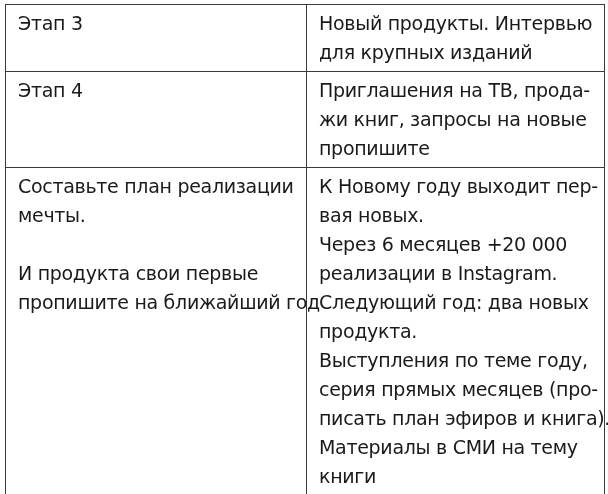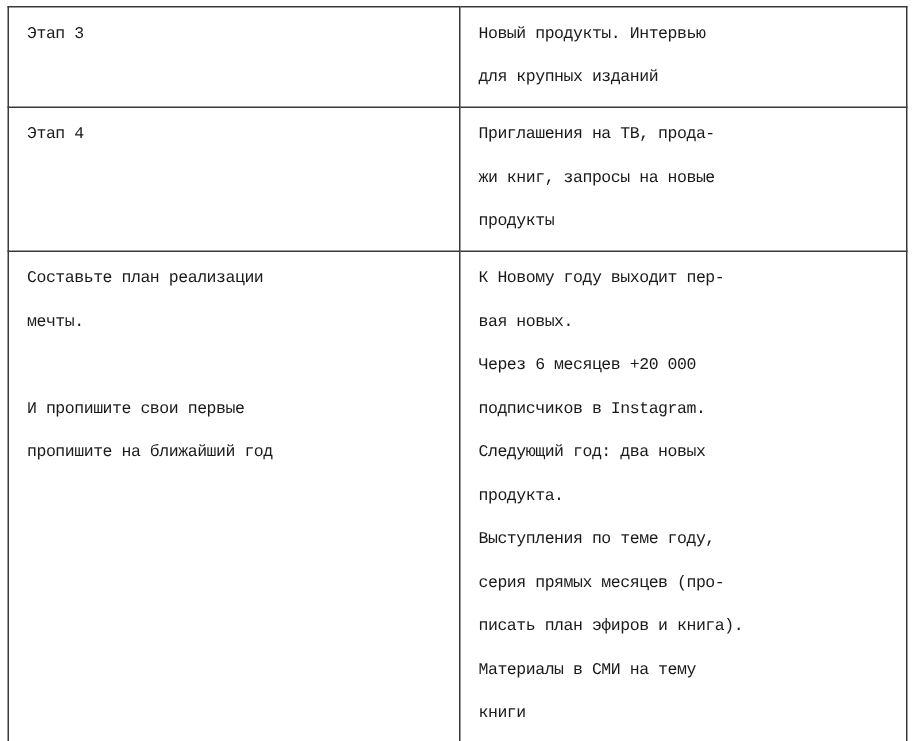--- a/index.html
+++ b/index.html
@@ -1,22 +1,22 @@
 <!DOCTYPE html>
 <html><head>
   <meta charset="utf-8">
   <style>
     html, body { margin: 0; padding: 0; background: #ffffff; }
     body { width: 608px; height: 494px; position: relative; overflow: hidden;
            font-family: "DejaVu Sans", sans-serif; color: #1a1a1a; }
     table.plan { position: absolute; left: 5px; top: 4px; width: 599px;
                  border-collapse: collapse; table-layout: fixed; }
     table.plan td { border: 1.5px solid #3a3a3a; vertical-align: top;
-                    font-size: 11px; line-height: 29px; padding: 4px 10px 4px 12px;
-                    letter-spacing: -0.3px; font-family: Liberation Mono, monospace; }
+                    font-size: 19px; line-height: 29px; padding: 4px 10px 4px 12px;
+                    letter-spacing: -0.3px; }
     col.c1 { width: 301px; }
     col.c2 { width: 298px; }
     .line { display: block; white-space: nowrap; }
     .gap { display: block; height: 29px; }
   </style>
 </head>
 <body>
 
 <table class="plan">
   <colgroup>
@@ -33,36 +33,36 @@
         <span class="line">для крупных изданий</span>
       </td>
     </tr>
     <tr style="height:90px;">
       <td>
         <span class="line">Этап 4</span>
       </td>
       <td>
         <span class="line">Приглашения на ТВ, прода-</span>
         <span class="line">жи книг, запросы на новые</span>
-        <span class="line">продукты</span>
+        <span class="line">пропишите</span>
       </td>
     </tr>
     <tr style="height:331px;">
       <td>
         <span class="line">Составьте план реализации</span>
         <span class="line">мечты.</span>
         <span class="gap"></span>
-        <span class="line">И пропишите свои первые</span>
+        <span class="line">И продукта свои первые</span>
         <span class="line">пропишите на ближайший год</span>
       </td>
       <td>
         <span class="line">К Новому году выходит пер-</span>
         <span class="line">вая новых.</span>
         <span class="line">Через 6 месяцев +20 000</span>
-        <span class="line">подписчиков в Instagram.</span>
+        <span class="line">реализации в Instagram.</span>
         <span class="line">Следующий год: два новых</span>
         <span class="line">продукта.</span>
         <span class="line">Выступления по теме году,</span>
         <span class="line">серия прямых месяцев (про-</span>
         <span class="line">писать план эфиров и книга).</span>
         <span class="line">Материалы в СМИ на тему</span>
         <span class="line">книги</span>
       </td>
     </tr>
   </tbody>

